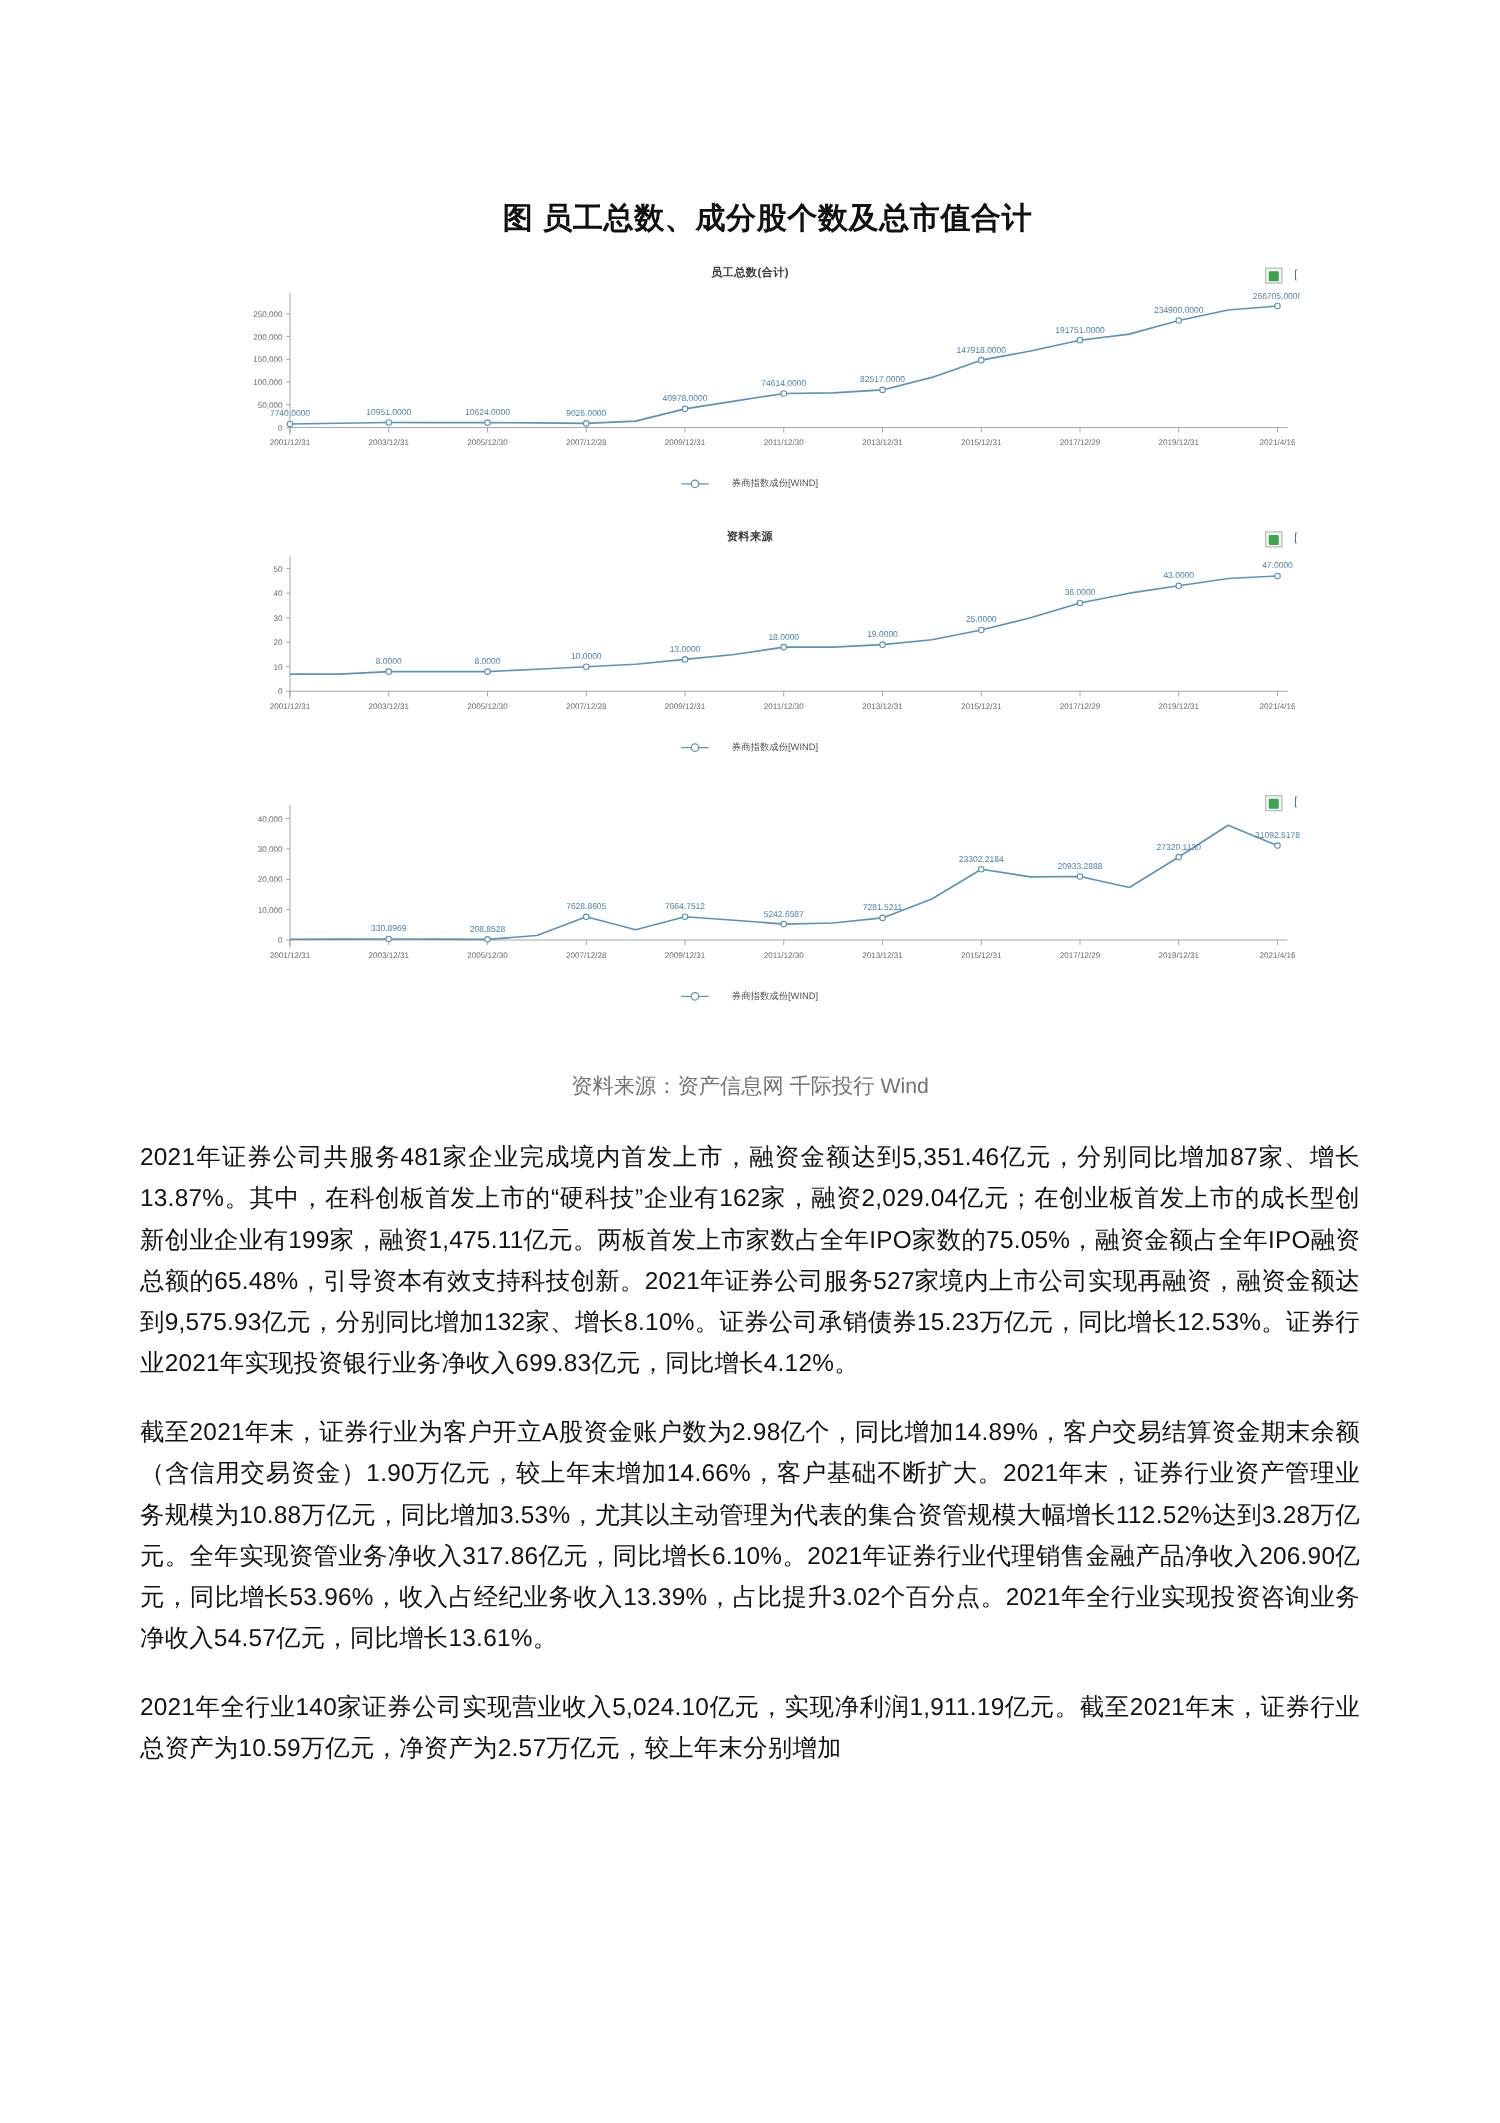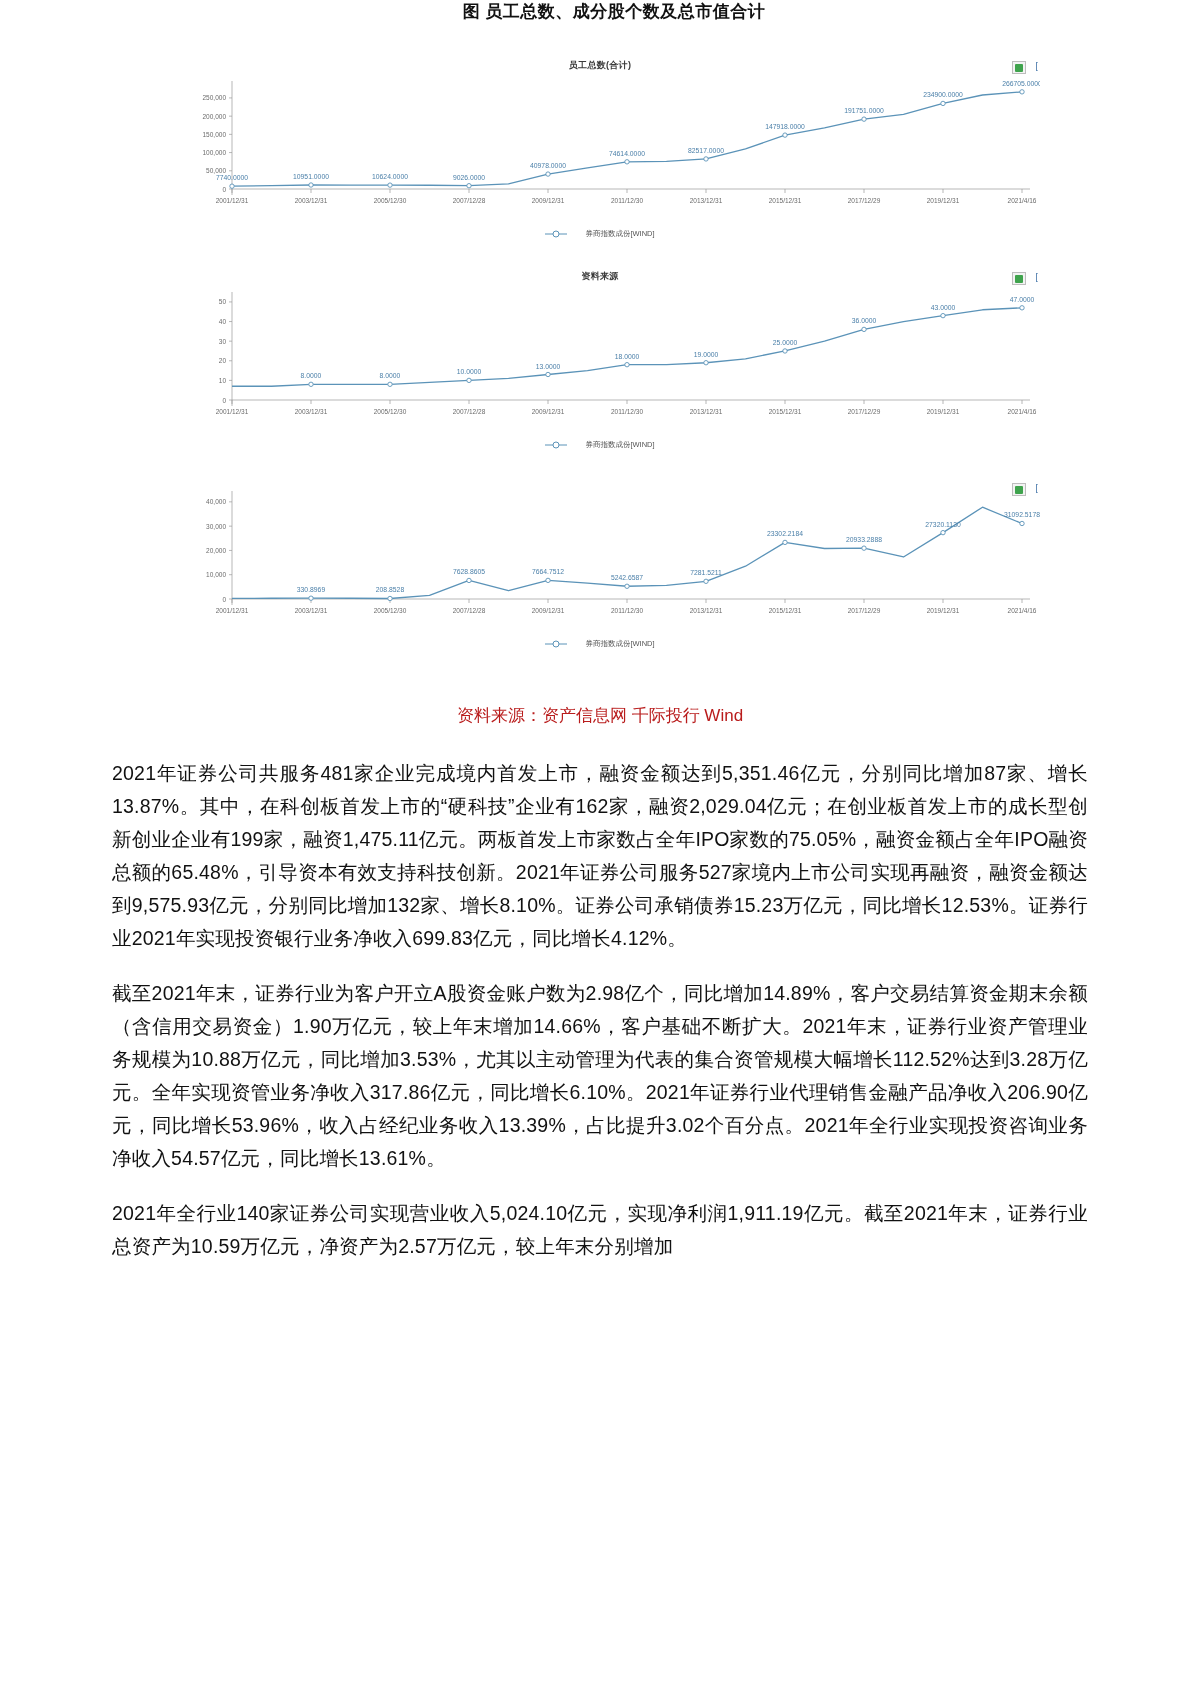--- a/index.html
+++ b/index.html
@@ -19,31 +19,32 @@
     position: relative;
     width: 1200px;
     height: 1698px;
     padding: 0;
     box-sizing: border-box;
   }
 
   
   .fig-title {
     text-align: center;
-    font-size: 17px;
+    font-size: 24px;
     font-weight: bold;
     color: #111;
+    padding-top: 158px;
     letter-spacing: 0.5px;
     font-family: "Liberation Sans", "DejaVu Sans", sans-serif;
     margin-left: 28px;
   }
 
   
   .charts {
-    margin: 36px auto 0 auto;
+    margin: 22px auto 0 auto;
     width: 880px;
   }
   .chart-panel {
     position: relative;
     width: 880px;
     height: 205px;
     margin-bottom: 6px;
   }
   .chart-heading {
     text-align: center;
@@ -103,21 +104,21 @@
   .legend-mark {
     display: inline-flex;
     align-items: center;
   }
   .legend-mark svg { display:block; }
 
   
   .source {
     text-align: center;
     font-size: 17px;
-    color: #b91c1c;
+    color: #737373;
     margin-top: 18px;
     font-family: "Liberation Sans", "DejaVu Sans", sans-serif;
   }
 
   
   .body-text {
     margin: 30px 52px 0 112px;
     width: 976px;
     box-sizing: border-box;
   }

